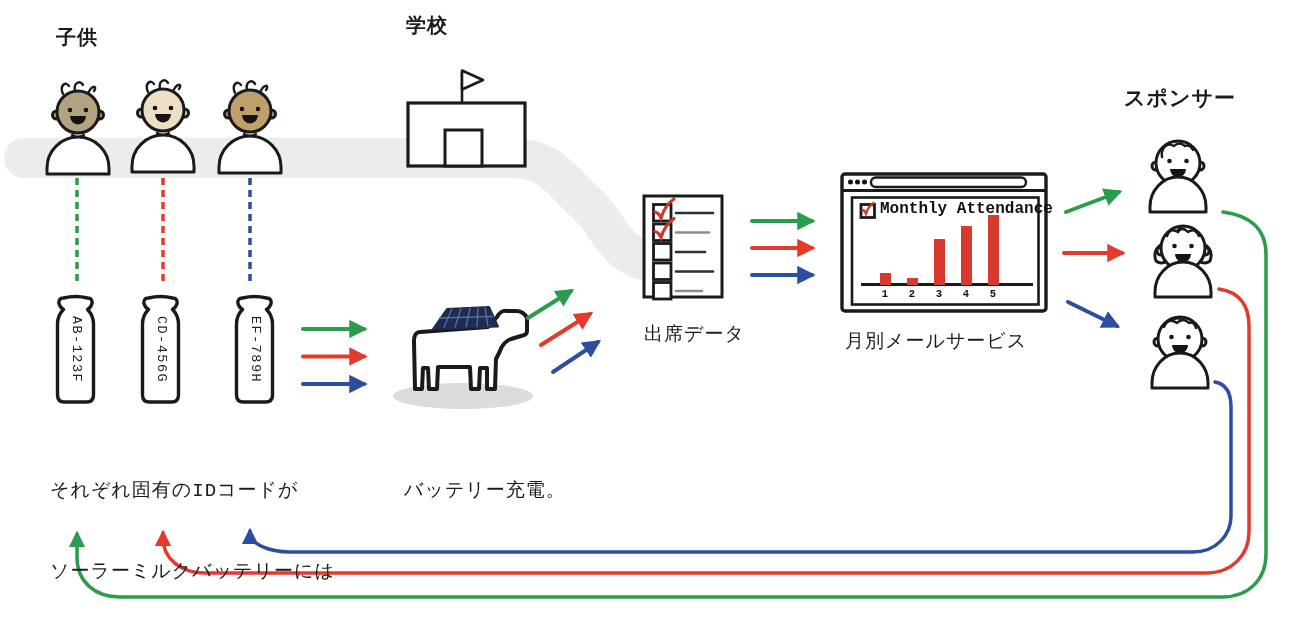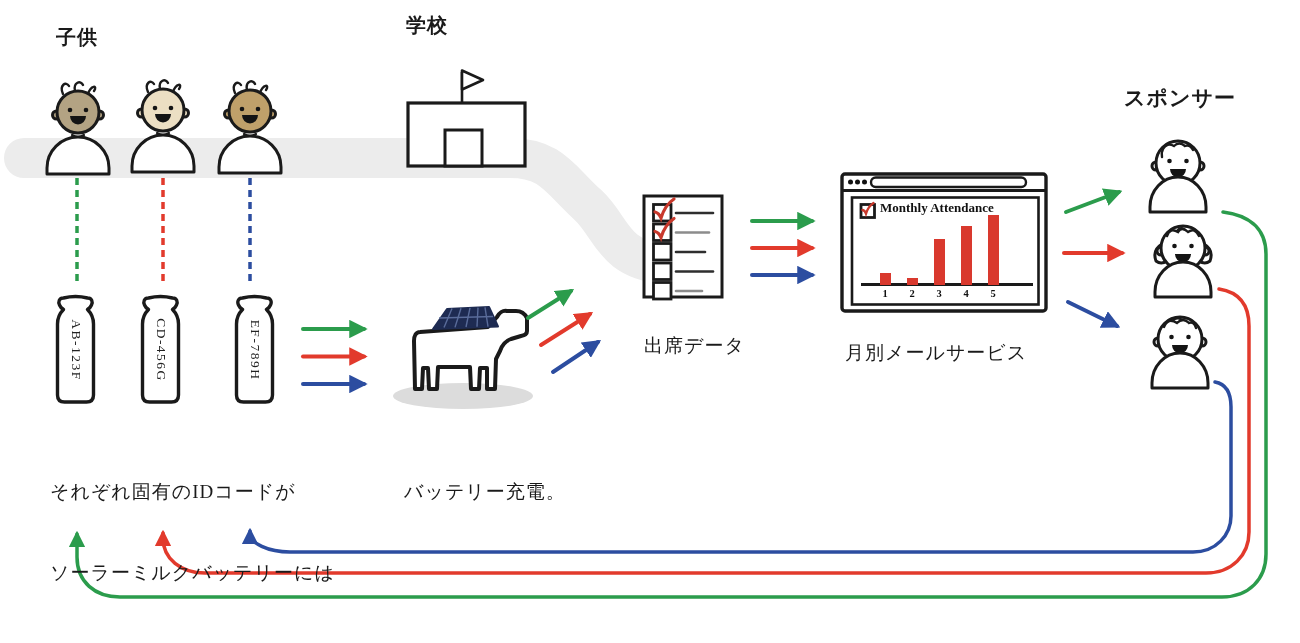--- a/index.html
+++ b/index.html
@@ -1,25 +1,25 @@
 <!DOCTYPE html>
 <html style="--green: #2b9c4c; --red: #e23a2c; --blue: #2c4da0; --bar-red: #d9392e; --road-gray: #ececec; --shadow-gray: #dcdcdc; --outline: #1a1a1a; --skin-1: #b3a383; --skin-2: #ecdfc3; --skin-3: #bfa06a; --panel-navy: #1e2b52; --panel-grid: #5a6c9a;"><head>
 <meta charset="utf-8">
 <style>
   html,body{margin:0;padding:0;background:#fff;}
   #stage{position:relative;width:1300px;height:643px;background:#fff;overflow:hidden;
-         font-family:Liberation Serif, serif;color:#1a1a1a;}
+         font-family:Liberation Mono, monospace;color:#1a1a1a;}
   #art{position:absolute;left:0;top:0;}
   .lbl{position:absolute;white-space:pre;letter-spacing:1px;}
   .h-lbl{font-size:20px;font-weight:600;}
-  .m-lbl{font-size:19px;font-weight:500;margin-top:12px;}
+  .m-lbl{font-size:19px;font-weight:500;}
   .note{font-size:19px;line-height:27px;font-weight:400;}
   .bottle-id{position:absolute;width:84px;text-align:center;transform:rotate(90deg);
              font-size:13.5px;letter-spacing:1.5px;color:#222;font-weight:500;}
-  .browser-title{position:absolute;font-size:13px;font-weight:700;letter-spacing:0;color:#111;}
+  .browser-title{position:absolute;font-size:16px;font-weight:700;letter-spacing:0;color:#111;}
   
   .hair{stroke:var(--outline);stroke-width:2.4;fill:none;stroke-linecap:round;}
   .eye{fill:#141414;}
   .mouth{fill:#141414;}
   .neckline{stroke:var(--outline);stroke-width:2.2;fill:none;stroke-linecap:round;}
   .skin{fill:currentColor;stroke:var(--outline);stroke-width:3;}
   .torso{fill:#fff;stroke:var(--outline);stroke-width:3;stroke-linejoin:round;}
   .white-shape{fill:#fff;stroke:var(--outline);}
   .st-green{stroke:var(--green);}  .st-red{stroke:var(--red);}  .st-blue{stroke:var(--blue);}
   .mk-green{fill:var(--green);}    .mk-red{fill:var(--red);}    .mk-blue{fill:var(--blue);}

